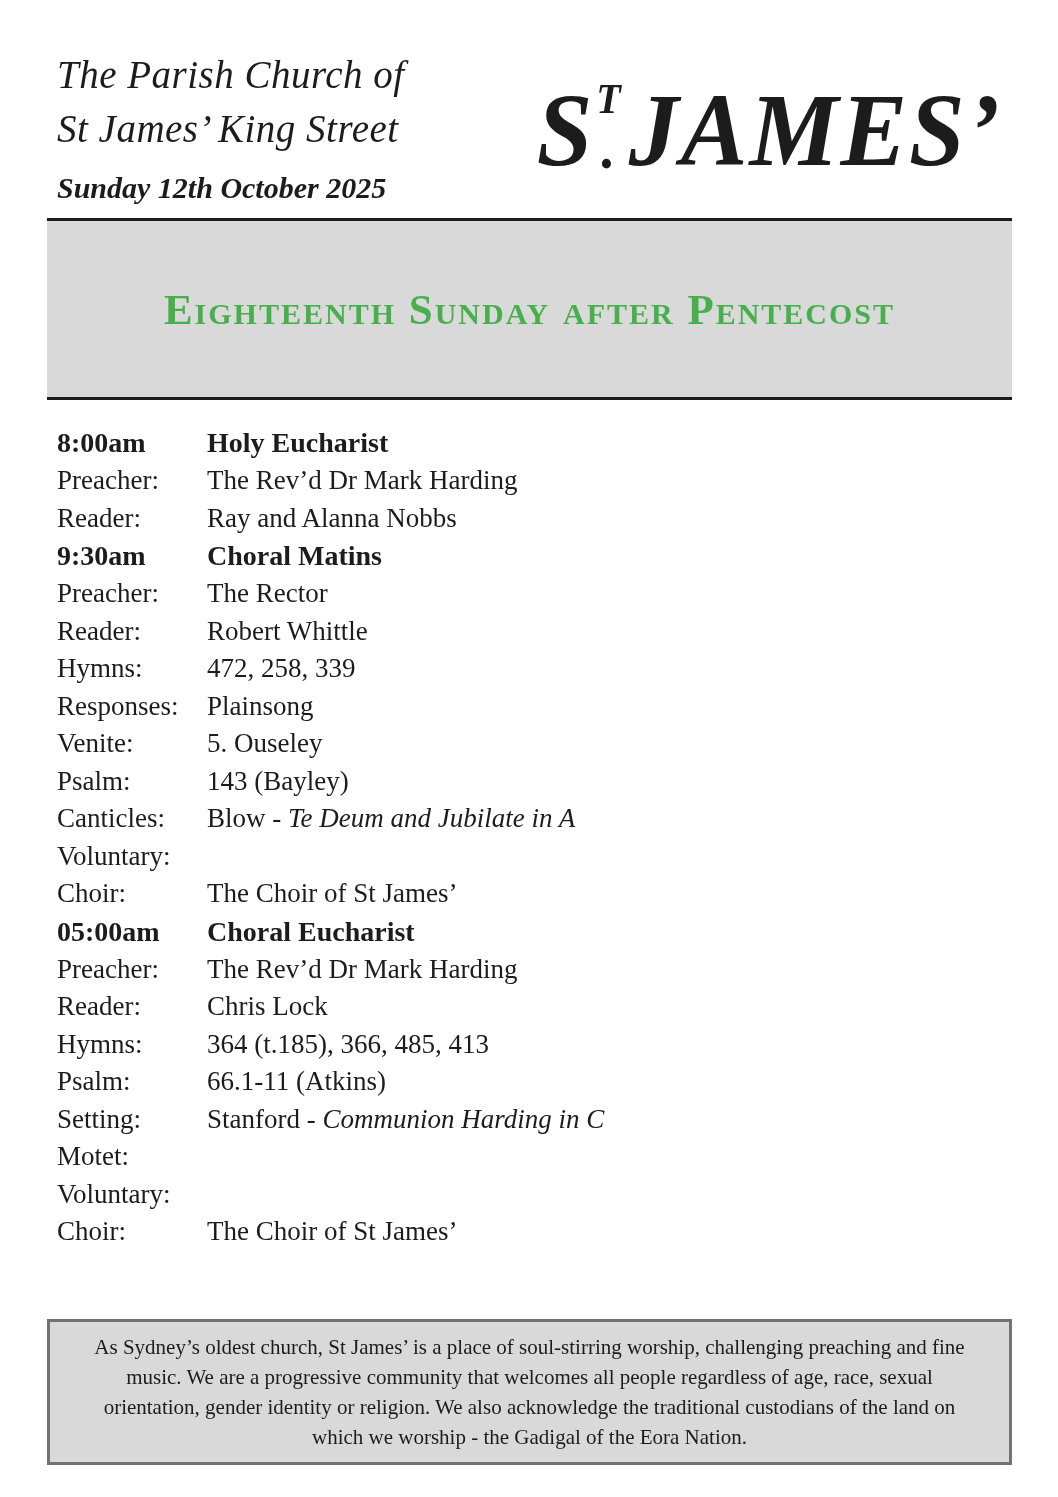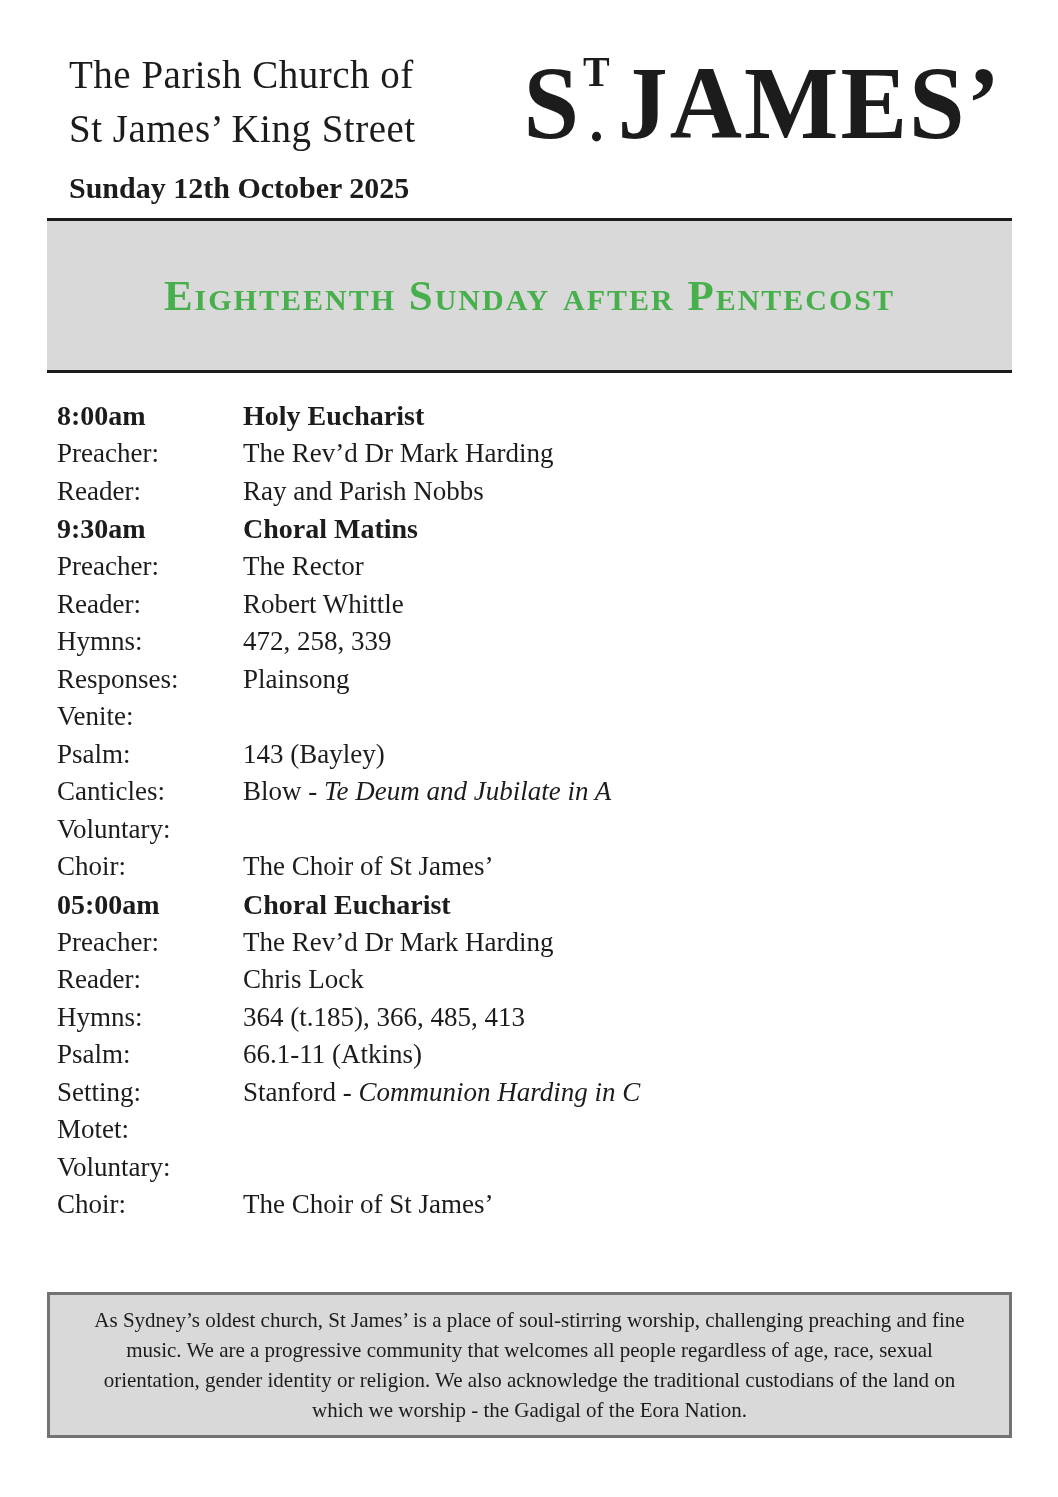--- a/index.html
+++ b/index.html
@@ -7,51 +7,52 @@
   html,body { background:#ffffff; }
   body.page {
     width:1058px; height:1497px;
     overflow:hidden;
     font-family:"Liberation Serif","DejaVu Serif",serif;
     color:#1c1c1c;
     padding:48px 46px 0 47px;
   }
   
   .top {
-    display:flex; justify-content:space-between; align-items:flex-start;
-    margin-left:22px;
+    display:flex; justify-content:space-between; align-items:center;
+    margin-left:10px;
+    font-style:italic;
   }
   .church-name { font-size:39px; line-height:54px; font-weight:normal; letter-spacing:0.5px; }
   .date-line { font-size:30px; line-height:40px; font-weight:bold; margin-top:12px; }
   .logo {
     font-weight:bold; font-size:100px; line-height:1;
     letter-spacing:2px; margin-top:6px; margin-right:10px;
     white-space:nowrap; transform:scaleY(1.04);
   }
   .logo-sup {
     display:inline-flex; flex-direction:column; justify-content:space-between;
     align-items:center; height:76px; vertical-align:top; margin:2px 6px 0 2px;
   }
   .logo-t   { font-size:40px; line-height:0.9; }
   .logo-dot { font-size:56px; line-height:0.35; }
   
   .banner {
-    margin-top:10px; height:155px;
+    margin-top:10px; height:182px;
     background:#d9d9d9;
     border-top:3px solid #1c1c1c; border-bottom:3px solid #1c1c1c;
     display:flex; align-items:center; justify-content:center;
   }
   .banner-title {
     font-variant:small-caps; font-weight:bold; font-size:43px;
     letter-spacing:2px; color:#47b04c;
   }
   
   .services { margin-top:24px; margin-left:10px; }
   .service + .service { }
-  .row { display:grid; grid-template-columns:150px 1fr; font-size:27px; line-height:37.5px;gap:36px; }
+  .row { display:grid; grid-template-columns:150px 1fr; font-size:27px; line-height:37.5px; }
   .row.heading { font-weight:bold; font-size:28px; line-height:38px; }
   .it { font-style:italic; }
   
   .footer-box {
     margin-top:68px;
     border:3px solid #737373; background:#d9d9d9;
     padding:10px 26px;
     text-align:center;
     font-size:21px; line-height:30px;
   }
@@ -83,21 +84,21 @@
     <div class="row heading">
       <span class="time">8:00am</span>
       <span class="name">Holy Eucharist</span>
     </div>
     <div class="row">
       <span class="label">Preacher:</span>
       <span class="value"><span>The Rev’d Dr Mark Harding</span><span class="it"></span></span>
     </div>
     <div class="row">
       <span class="label">Reader:</span>
-      <span class="value"><span>Ray and Parish Nobbs</span><span class="it"></span></span>
+      <span class="value"><span>Ray and Alanna Nobbs</span><span class="it"></span></span>
     </div>
   </section>
 
   <section class="service">
     <div class="row heading">
       <span class="time">9:30am</span>
       <span class="name">Choral Matins</span>
     </div>
     <div class="row">
       <span class="label">Preacher:</span>
@@ -110,20 +111,21 @@
     <div class="row">
       <span class="label">Hymns:</span>
       <span class="value"><span>472, 258, 339</span><span class="it"></span></span>
     </div>
     <div class="row">
       <span class="label">Responses:</span>
       <span class="value"><span>Plainsong</span><span class="it"></span></span>
     </div>
     <div class="row">
       <span class="label">Venite:</span>
+      <span class="value"><span>5. Ouseley</span><span class="it"></span></span>
     </div>
     <div class="row">
       <span class="label">Psalm:</span>
       <span class="value"><span>143 (Bayley)</span><span class="it"></span></span>
     </div>
     <div class="row">
       <span class="label">Canticles:</span>
       <span class="value"><span>Blow - </span><span class="it">Te Deum and Jubilate in A</span></span>
     </div>
     <div class="row">

